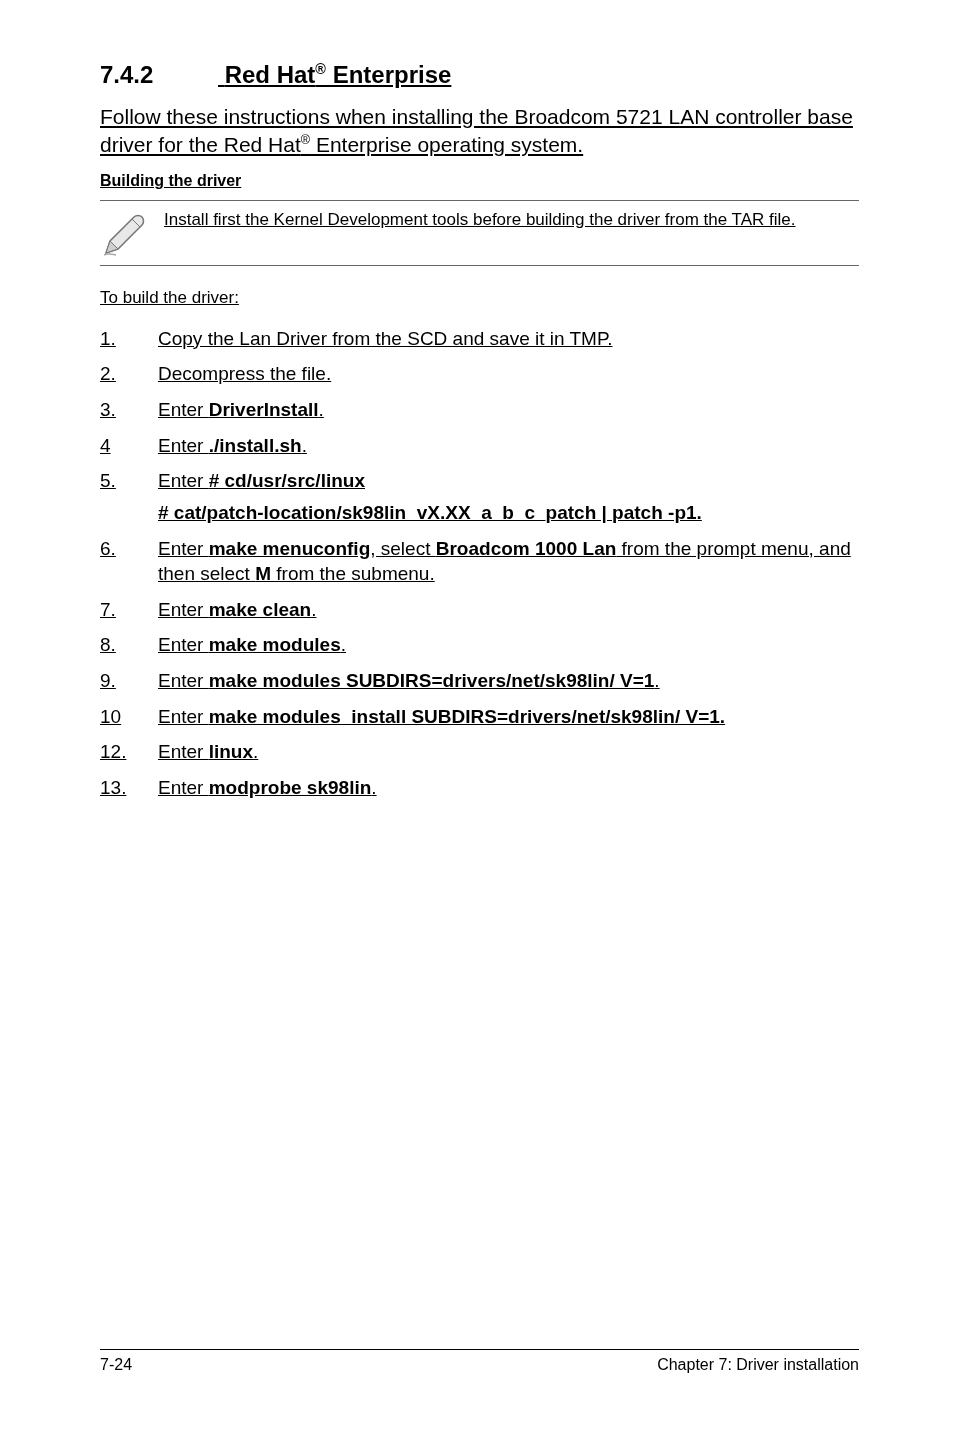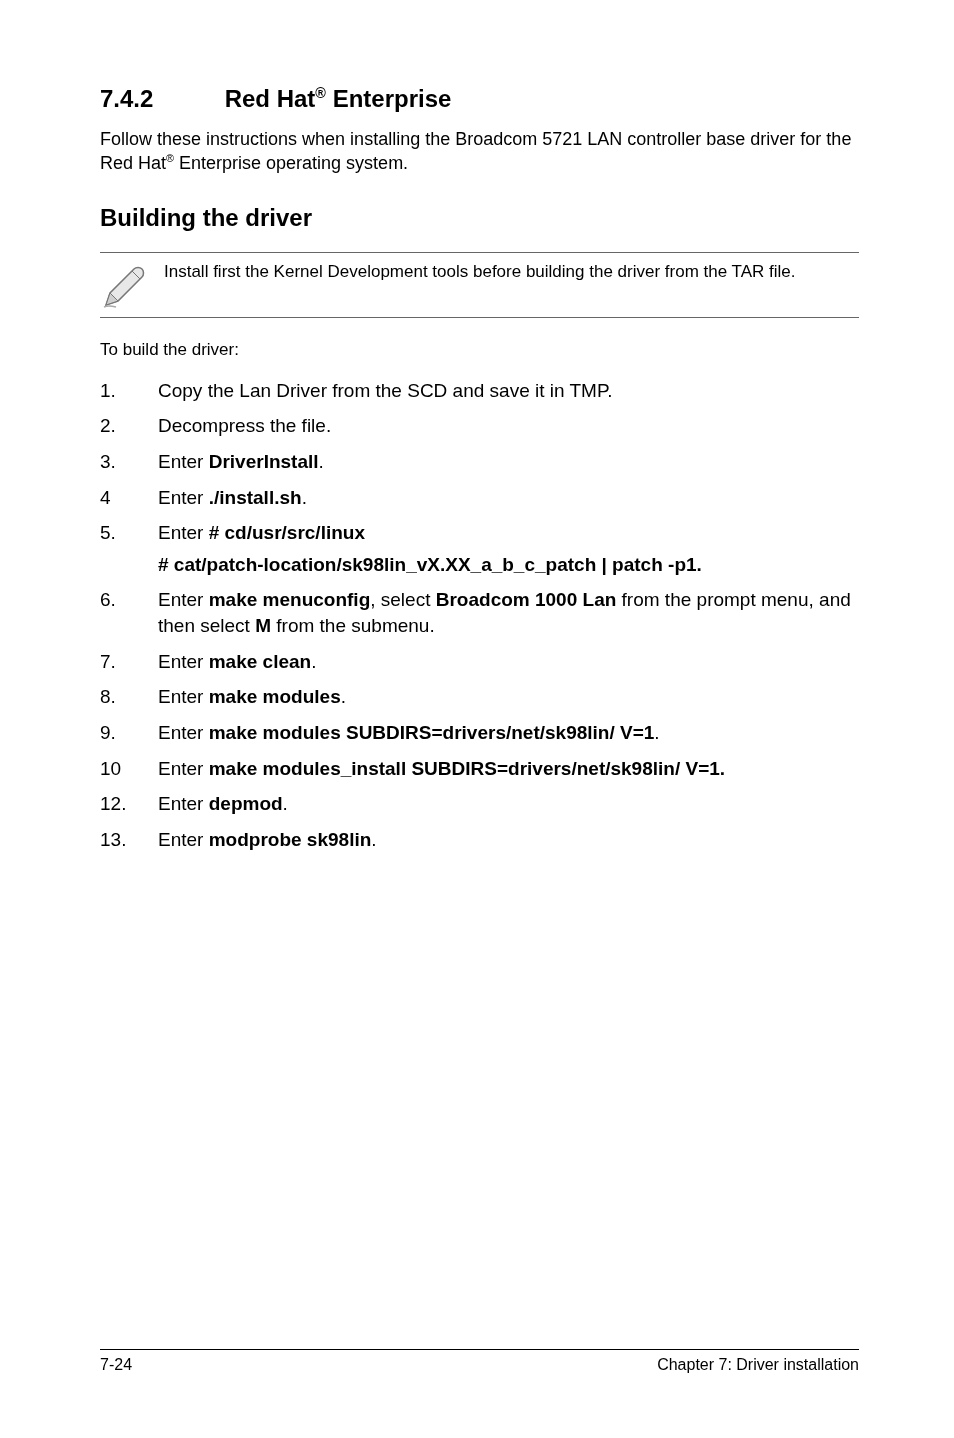--- a/index.html
+++ b/index.html
@@ -5,41 +5,42 @@
     * { box-sizing: border-box; margin: 0; padding: 0; }
     html, body {
       background: #ffffff;
       font-family: Arial, Helvetica, sans-serif;
       color: #000;
       width: 954px;
       height: 1438px;
       position: relative;
     }
     .page {
-      padding: 85px 95px 0 100px;
+      padding: 61px 95px 0 100px;
+      text-decoration: underline;
     }
     .h2 {
       font-size: 24px;
       font-weight: bold;
       margin-bottom: 14px;
     }
     .h2 .num {
       display: inline-block;
       width: 118px;
     }
     sup { font-size: 0.6em; vertical-align: super; }
     .intro {
-      font-size: 18px;
+      font-size: 21px;
       line-height: 1.35;
-      margin-bottom: 28px;
+      margin-bottom: 12px;
     }
     .h3 {
-      font-size: 24px;
+      font-size: 16px;
       font-weight: bold;
-      margin-bottom: 20px;
+      margin-bottom: 10px;
     }
     .note-block {
       border-top: 1px solid #666;
       border-bottom: 1px solid #666;
       padding: 8px 0;
       display: flex;
       align-items: flex-start;
       gap: 16px;
       margin-bottom: 22px;
     }
@@ -155,21 +156,21 @@
       <li>
         <div class="sn">9.</div>
         <div class="sb">Enter <b>make modules SUBDIRS=drivers/net/sk98lin/ V=1</b>.</div>
       </li>
       <li>
         <div class="sn">10</div>
         <div class="sb">Enter <b>make modules_install SUBDIRS=drivers/net/sk98lin/ V=1.</b></div>
       </li>
       <li>
         <div class="sn">12.</div>
-        <div class="sb">Enter <b>depmod</b>.</div>
+        <div class="sb">Enter <b>linux</b>.</div>
       </li>
       <li>
         <div class="sn">13.</div>
         <div class="sb">Enter <b>modprobe sk98lin</b>.</div>
       </li>
     </ol>
 
 </div>
 
 <div class="footer">

